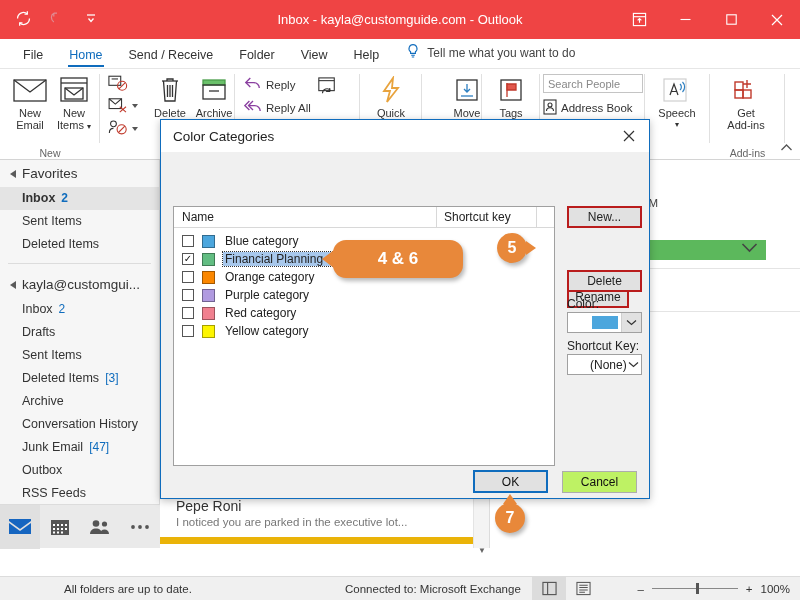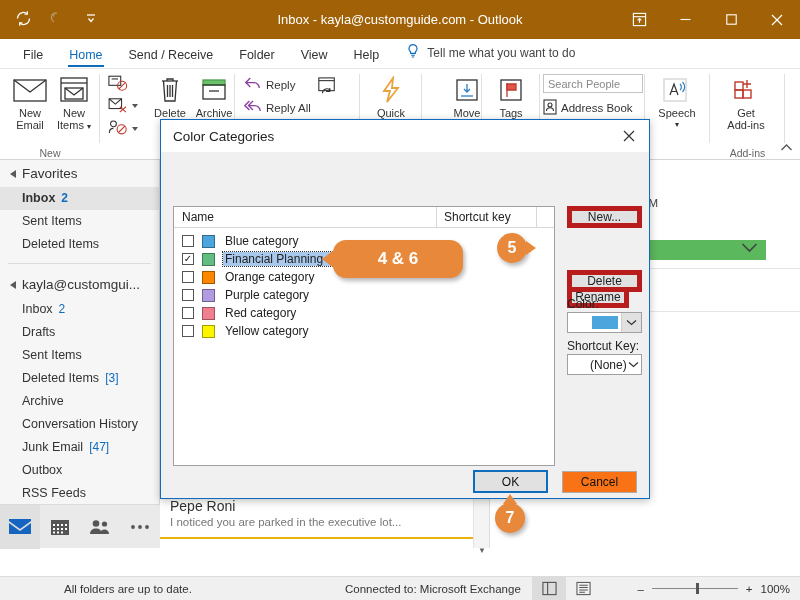--- a/index.html
+++ b/index.html
@@ -10,21 +10,21 @@
     font-family: "Liberation Sans", sans-serif;
     font-size: 12px;
     color: #222;
     background: #fff;
   }
   #app { position: relative; width: 800px; height: 600px; }
 
   
   .titlebar {
     position: absolute; left: 0; top: 0; width: 800px; height: 39px;
-    background: #a16207; color: #fff;
+    background: #ef4444; color: #fff;
   }
   .titlebar .qat { position: absolute; left: 10px; top: 5px; display: flex; align-items: center; gap: 8px; }
   .qat-btn { width: 26px; height: 26px; display: flex; align-items: center; justify-content: center;
              color: #fff; opacity: .98; }
   .qat-btn.dim { opacity: .45; }
   .title-text {
     position: absolute; left: 0; top: 0; width: 800px; height: 39px;
     line-height: 39px; text-align: center; font-size: 13px; color: #fff;
   }
   .win-controls { position: absolute; right: 0; top: 0; height: 39px; display: flex; }
@@ -94,21 +94,21 @@
   .navbar-bottom .nb {
     width: 40px; height: 44px; display: flex; align-items: center; justify-content: center; color: #555;
   }
   .navbar-bottom .nb.active { background: #e0e0e0; color: #0f6cbd; }
 
   
   .msglist {
     position: absolute; left: 160px; top: 160px; width: 330px; bottom: 52px;
     background: #fff; border-right: 1px solid #dcdcdc;
   }
-  .msg-row { padding: 8px 22px 9px 10px; border-bottom: 2px solid #eab308; }
+  .msg-row { padding: 8px 22px 9px 16px; border-bottom: 7px solid #eab308; }
   .msg-from { font-size: 14px; color: #333; }
   .msg-subj { font-size: 11.5px; color: #333; display: flex; justify-content: space-between; margin-top: 1px; }
   .msg-prev { font-size: 11.5px; color: #777; margin-top: 2px; }
   .ml-scroll {
     position: absolute; right: 0; top: 0; bottom: 0; width: 16px; background: #f4f4f4;
     border-left: 1px solid #e4e4e4;
   }
   .ml-scroll .arw {
     position: absolute; left: 0; width: 16px; height: 16px; display: flex; align-items: center;
     justify-content: center; color: #666; font-size: 8px;
@@ -170,41 +170,41 @@
     width: 12px; height: 12px; border: 1px solid #555; background: #fff;
     display: flex; align-items: center; justify-content: center;
   }
   .cbx .tick { font-size: 10px; color: #111; line-height: 10px; }
   .swatch { width: 13px; height: 13px; border: 1px solid rgba(0,0,0,.35); }
   .cat-name { font-size: 12px; color: #222; padding: 0 2px; }
   .cat-row.selected .cat-name {
     background: #a8c8ec; outline: 1px dotted #333; outline-offset: 0px;
   }
   .dlg-btn {
-    position: absolute; background: #e1e1e1; border: 5px solid #b91c1c; font-size: 12px; color: #222;
+    position: absolute; background: #e1e1e1; border: 2px solid #b91c1c; font-size: 12px; color: #222;
     display: flex; align-items: center; justify-content: center;
   }
   .dlg-lbl { position: absolute; font-size: 12px; color: #222; }
   .dlg-combo {
     position: absolute; background: #fff; border: 1px solid #a0a0a0; display: flex; align-items: center;
     justify-content: space-between; font-size: 12px; color: #222; padding-left: 22px;
   }
   .combo-arrow {
     width: 20px; height: 100%; display: flex; align-items: center; justify-content: center;
     color: #333; font-size: 9px;
   }
   .combo-arrow.shaded { background: #e1e1e1; border-left: 1px solid #cfcfcf; }
   .ok-btn {
     position: absolute; left: 473px; top: 470px; width: 75px; height: 23px;
     background: #e1e1e1; border: 2px solid #0f6cbd; font-size: 12px; color: #111;
     display: flex; align-items: center; justify-content: center;
   }
   .cancel-btn {
     position: absolute; left: 562px; top: 471px; width: 75px; height: 22px;
-    background: #f97316; border: 1px solid #adadad; font-size: 12px; color: #111;
+    background: #bef264; border: 1px solid #adadad; font-size: 12px; color: #111;
     display: flex; align-items: center; justify-content: center;
   }
 
   
   .callout-pill {
     position: absolute; background: #e8883a; color: #fff; border-radius: 13px;
     display: flex; align-items: center; justify-content: center;
     font-size: 17px; font-weight: bold; box-shadow: 2px 3px 4px rgba(0,0,0,.28);
   }
   .callout-pill .tail-l {

